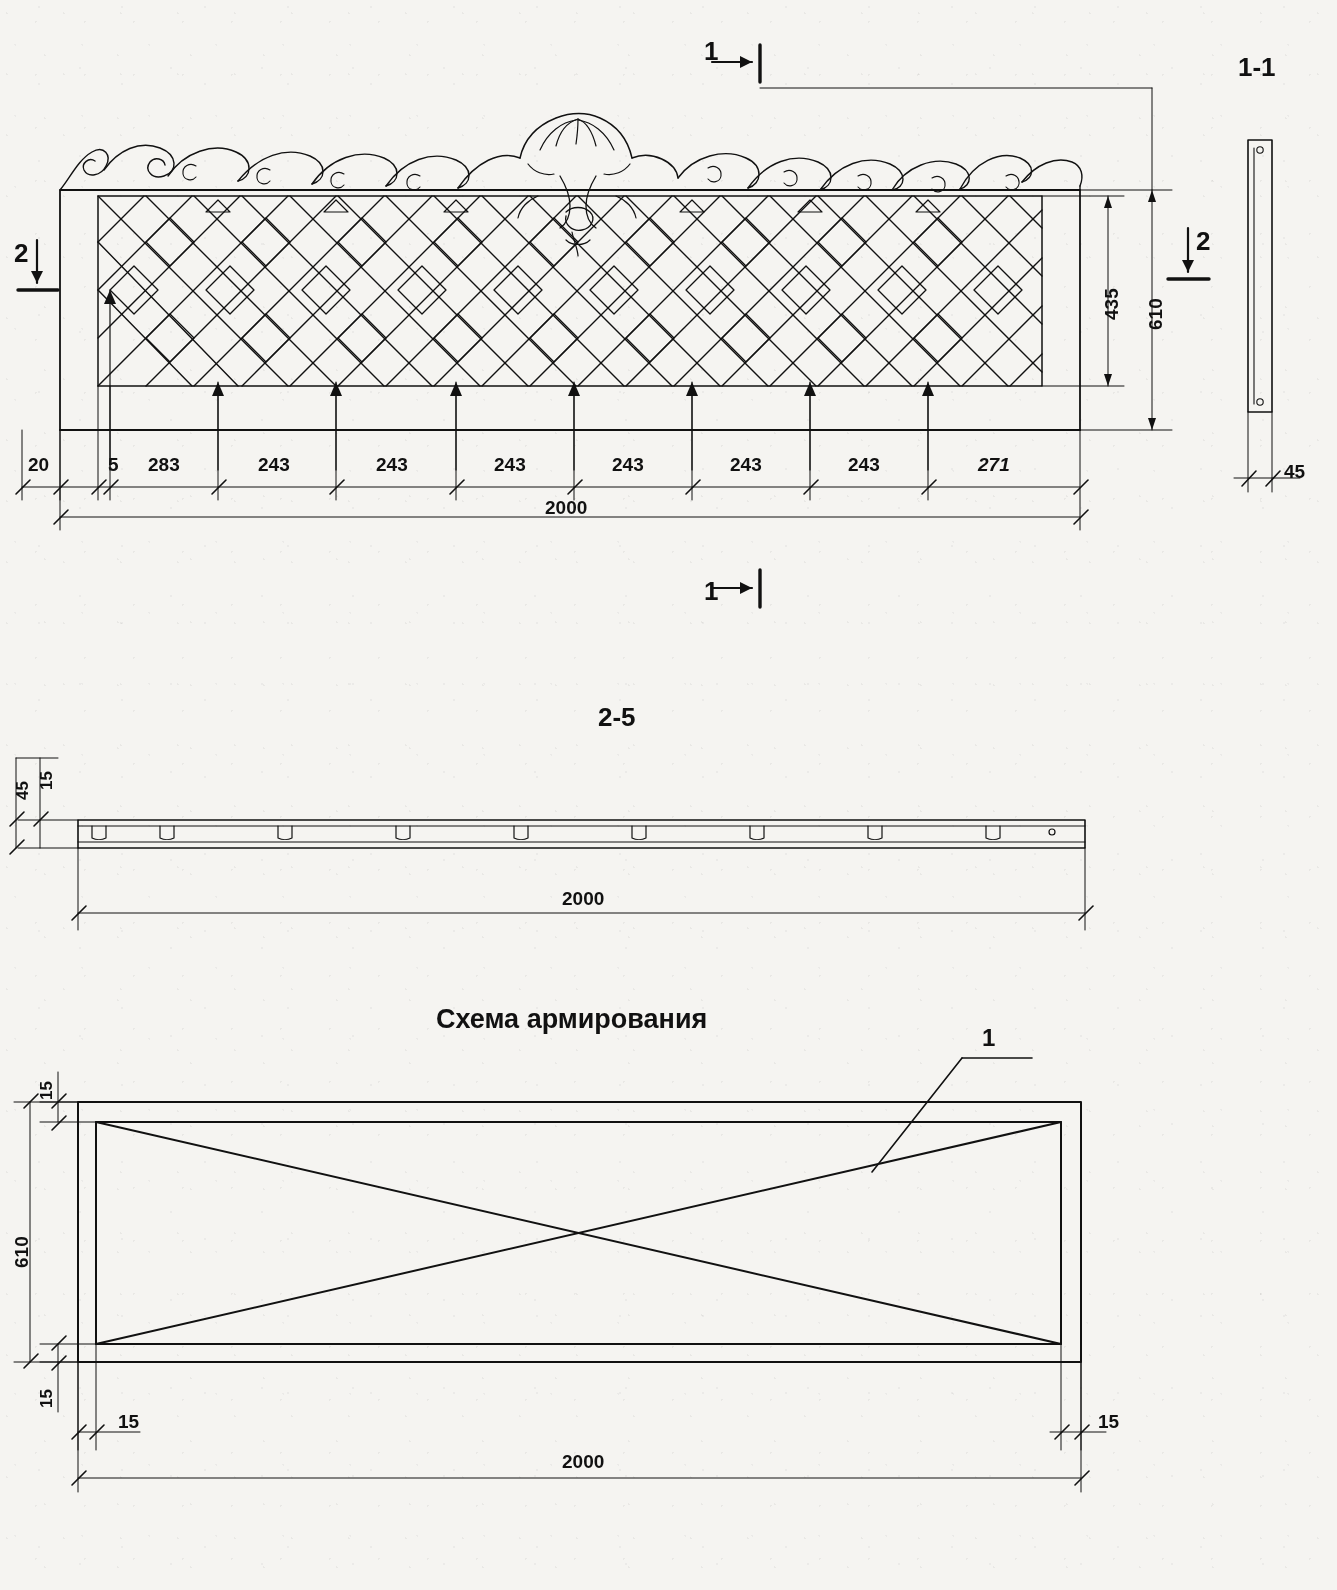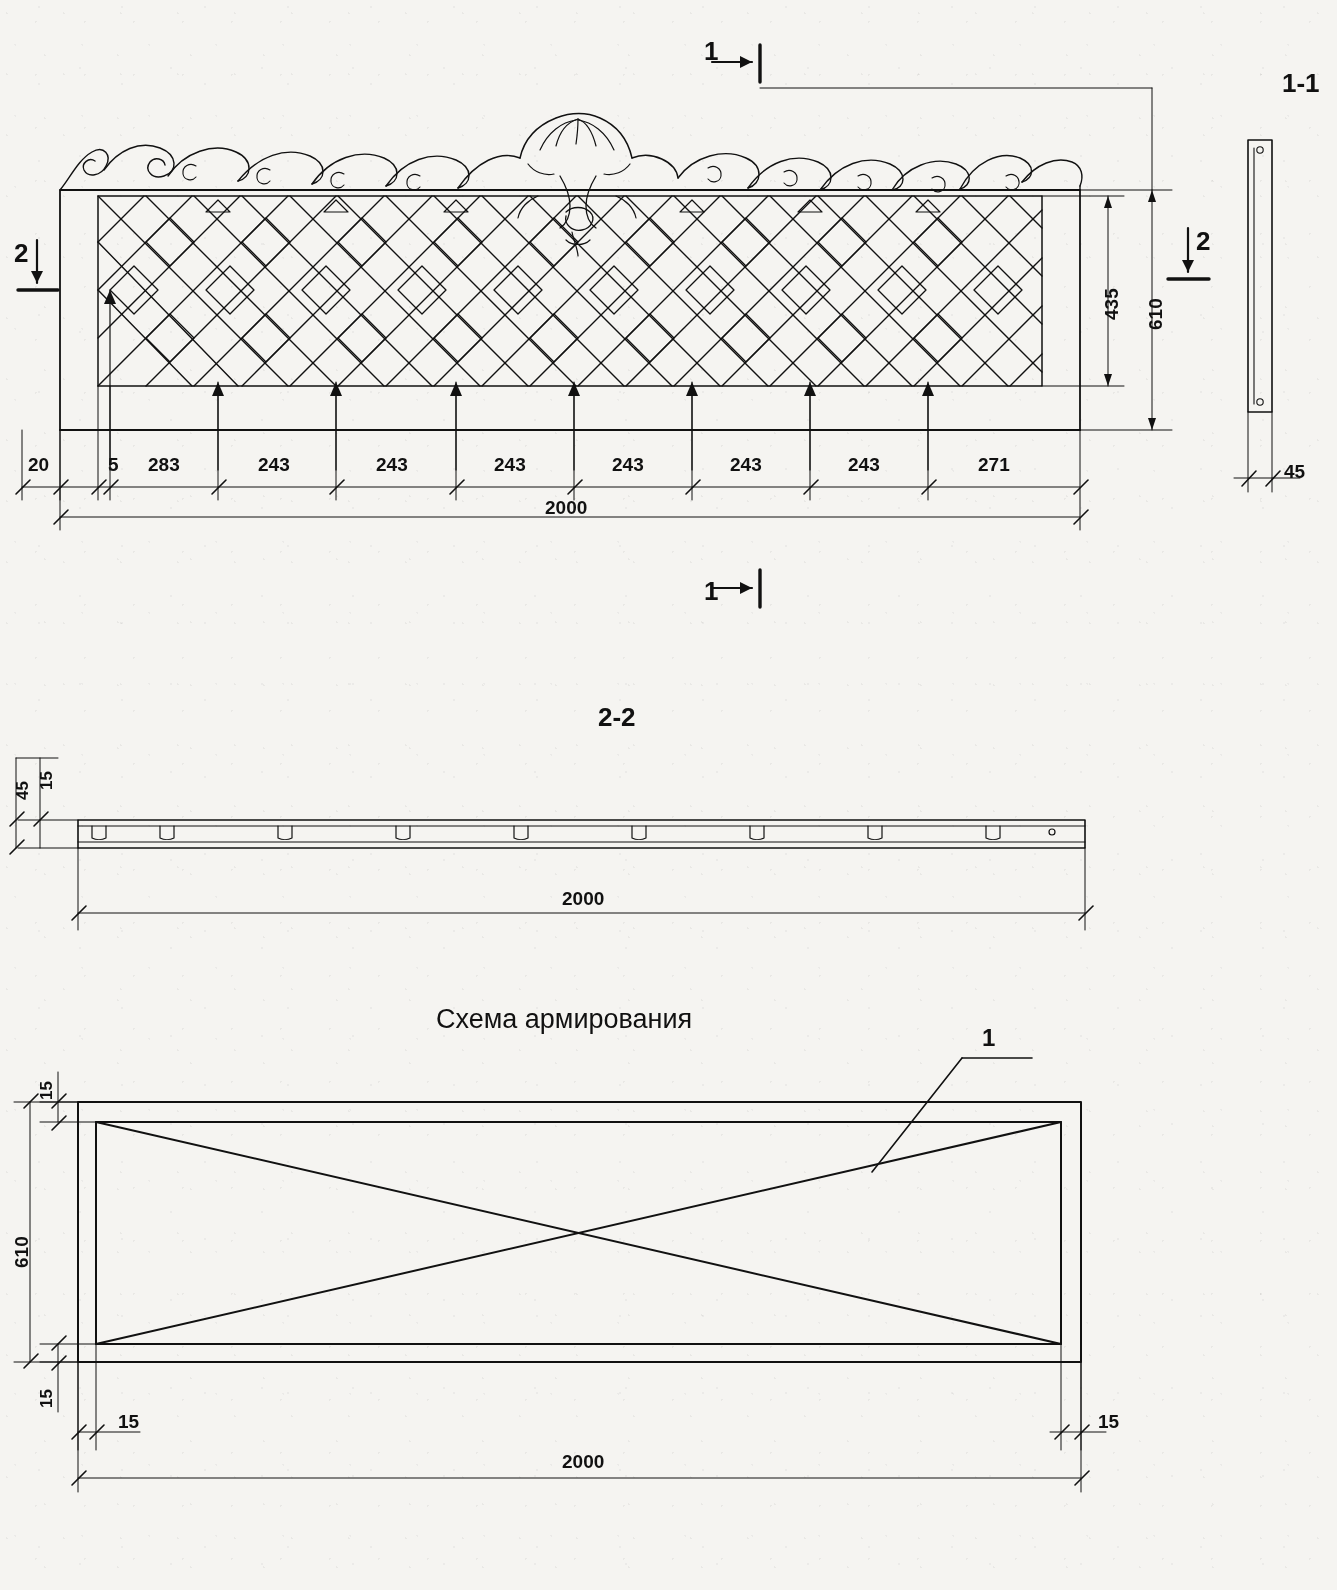--- a/index.html
+++ b/index.html
@@ -31,21 +31,21 @@
     font-weight:700;
     color:#111;
     white-space:nowrap;
     line-height:1;
   }
   .vert{transform:rotate(-90deg);transform-origin:left top;}
   .t17{font-size:17px;}
   .t19{font-size:19px;}
   .t26{font-size:26px;}
   .t24{font-size:24px;}
-  .title-cyr{font-size:27px;font-weight:400;}
+  .title-cyr{font-size:27px;font-weight:700;}
 </style>
 </head>
 <body>
 
 <div class="paper-noise"></div>
 
 <div class="sheet">
 
   <svg width="1337" height="1590" viewBox="0 0 1337 1590">
     <g stroke="#111" fill="none" stroke-width="1.6" stroke-linecap="round" stroke-linejoin="round">
@@ -394,41 +394,41 @@
       </g>
 
     </g>
   </svg>
 
   <div class="lbl t26" style="left:704px;top:38px;">1</div>
   <div class="lbl t26" style="left:704px;top:578px;">1</div>
   <div class="lbl t26" style="left:14px;top:240px;">2</div>
   <div class="lbl t26" style="left:1196px;top:228px;">2</div>
 
-  <div class="lbl t26" style="left:1238px;top:70px;margin-left:44px;">1-1</div>
+  <div class="lbl t26" style="left:1238px;top:54px;">1-1</div>
 
   <div class="lbl t19" style="left:1284px;top:462px;">45</div>
 
   <div class="lbl t19 vert" style="left:1146px;top:330px;">610</div>
   <div class="lbl t19 vert" style="left:1102px;top:320px;">435</div>
 
   <div class="lbl t19" style="left:28px;top:455px;">20</div>
   <div class="lbl t19" style="left:108px;top:455px;">5</div>
   <div class="lbl t19" style="left:148px;top:455px;">283</div>
   <div class="lbl t19" style="left:258px;top:455px;">243</div>
   <div class="lbl t19" style="left:376px;top:455px;">243</div>
   <div class="lbl t19" style="left:494px;top:455px;">243</div>
   <div class="lbl t19" style="left:612px;top:455px;">243</div>
   <div class="lbl t19" style="left:730px;top:455px;">243</div>
   <div class="lbl t19" style="left:848px;top:455px;">243</div>
-  <div class="lbl t19" style="left:978px;top:455px;">271</div>
+  <div class="lbl t19" style="left:978px;top:455px;font-style:italic;">271</div>
 
   <div class="lbl t19" style="left:545px;top:498px;">2000</div>
 
-  <div class="lbl t26" style="left:598px;top:704px;">2-2</div>
+  <div class="lbl t26" style="left:598px;top:704px;">2-5</div>
   <div class="lbl t17 vert" style="left:14px;top:800px;">45</div>
   <div class="lbl t17 vert" style="left:38px;top:790px;">15</div>
   <div class="lbl t19" style="left:562px;top:889px;">2000</div>
 
   <div class="lbl title-cyr" style="left:436px;top:1006px;">Схема армирования</div>
   <div class="lbl t24" style="left:982px;top:1026px;">1</div>
   <div class="lbl t17 vert" style="left:38px;top:1100px;">15</div>
   <div class="lbl t17 vert" style="left:38px;top:1408px;">15</div>
   <div class="lbl t19 vert" style="left:12px;top:1268px;">610</div>
   <div class="lbl t19" style="left:118px;top:1412px;">15</div>

